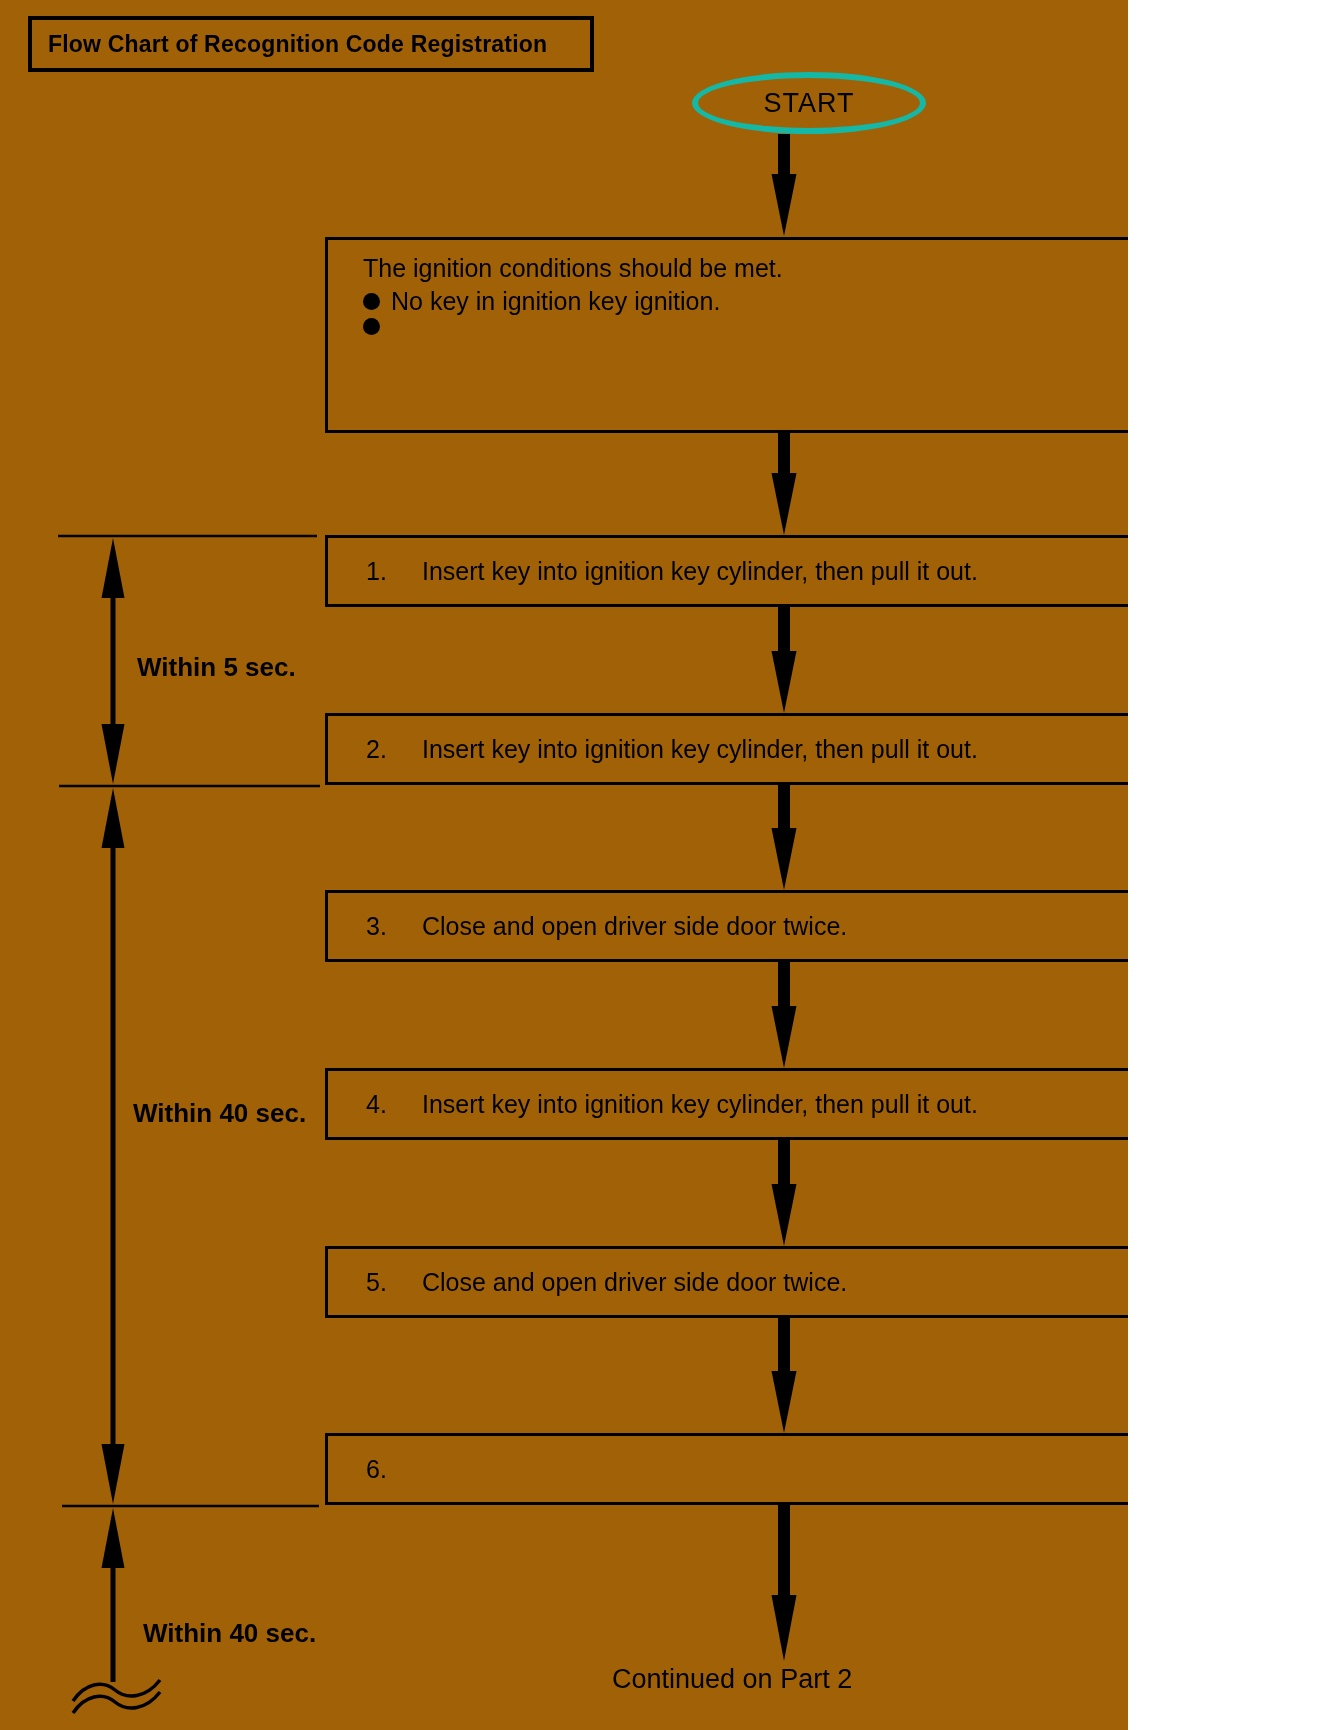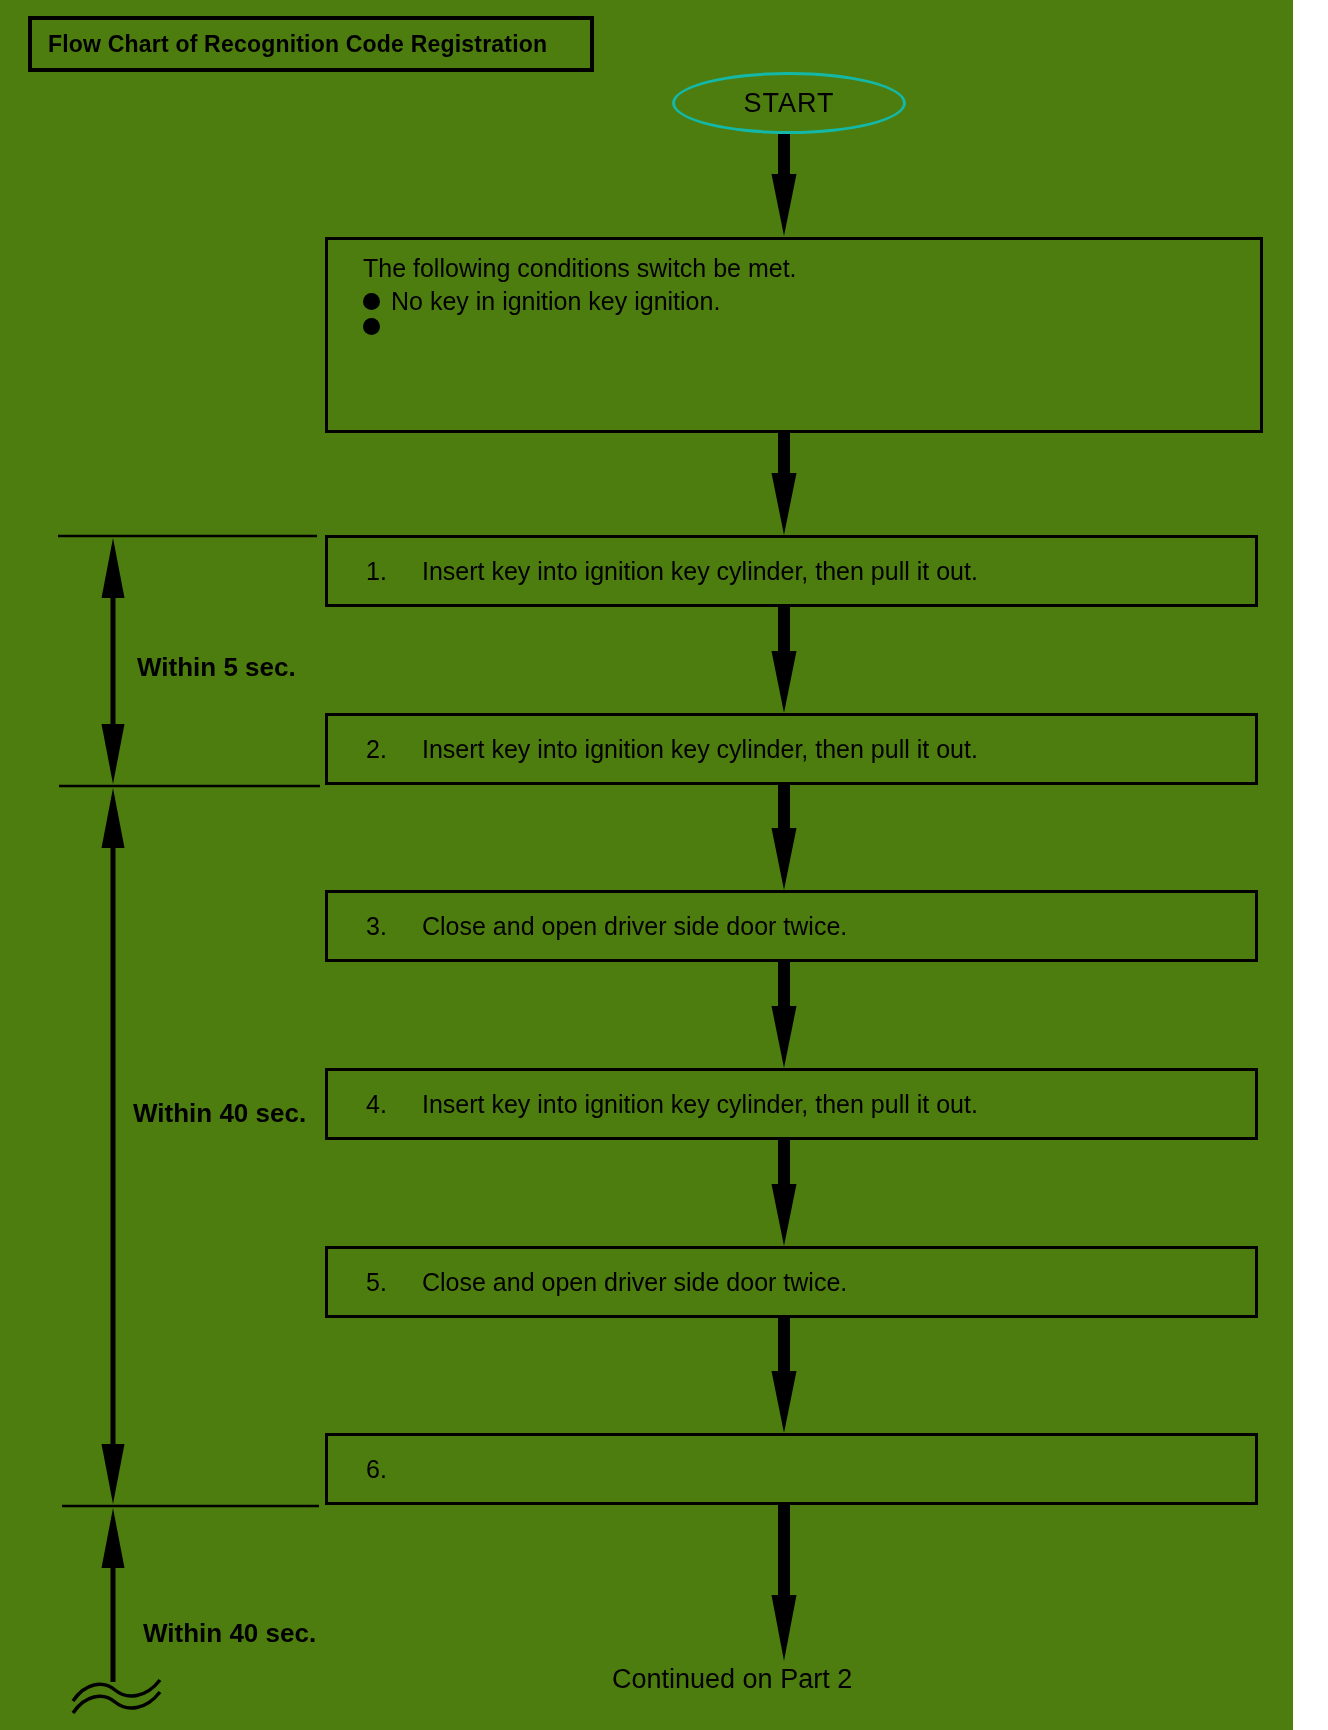--- a/index.html
+++ b/index.html
@@ -1,20 +1,20 @@
 <!DOCTYPE html>
 <html><head>
 <meta charset="utf-8">
 <style>
   html, body { margin: 0; padding: 0; background: #ffffff; }
   .canvas {
     position: relative;
-    width: 1293px;
+    width: 1128px;
     height: 1730px;
-    background: #4d7c0f;
+    background: #a16207;
     font-family: "Liberation Sans", sans-serif;
     color: #000000;
     overflow: hidden;
   }
 
   
   .title-box {
     position: absolute;
     left: 28px; top: 16px;
     width: 566px; height: 56px;
@@ -23,23 +23,23 @@
     display: flex; align-items: center;
     padding-left: 16px;
     font-size: 23px; font-weight: bold;
     letter-spacing: 0.2px;
     white-space: nowrap;
   }
 
   
   .start-oval {
     position: absolute;
-    left: 672px; top: 72px;
+    left: 692px; top: 72px;
     width: 234px; height: 62px;
-    border: 3px solid #14b8a6;
+    border: 6px solid #14b8a6;
     border-radius: 50%;
     box-sizing: border-box;
     display: flex; align-items: center; justify-content: center;
     font-size: 27px;
     letter-spacing: 1px;
   }
 
   
   .conditions-box {
     position: absolute;
@@ -180,21 +180,21 @@
 
   <div class="title-box" data-name="diagram-title-box">
     <span data-name="diagram-title">Flow Chart of Recognition Code Registration</span>
   </div>
 
   <div class="start-oval" data-name="start-node">
     <span data-name="start-label">START</span>
   </div>
 
   <div class="conditions-box" data-name="conditions-box">
-    <div class="cond-line" data-name="conditions-intro">The following conditions switch be met.</div>
+    <div class="cond-line" data-name="conditions-intro">The ignition conditions should be met.</div>
     <div data-name="conditions-list">
         <div class="cond-line" data-name="condition-item">
     <span class="dot" data-name="bullet-dot-icon"></span>
     <span data-name="condition-text">No key in ignition key ignition.</span>
   </div>
         <div class="cond-line" data-name="condition-item">
     <span class="dot" data-name="bullet-dot-icon"></span>
   </div>
       </div>
   </div>

